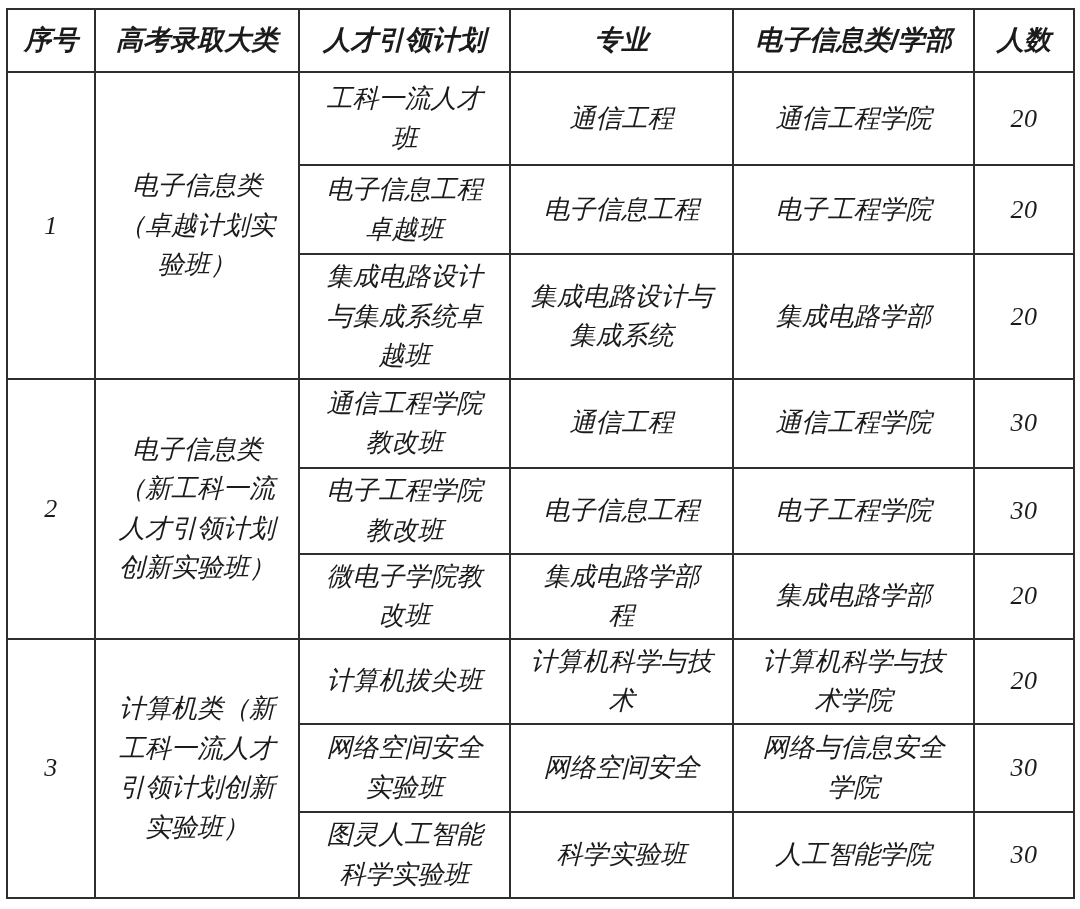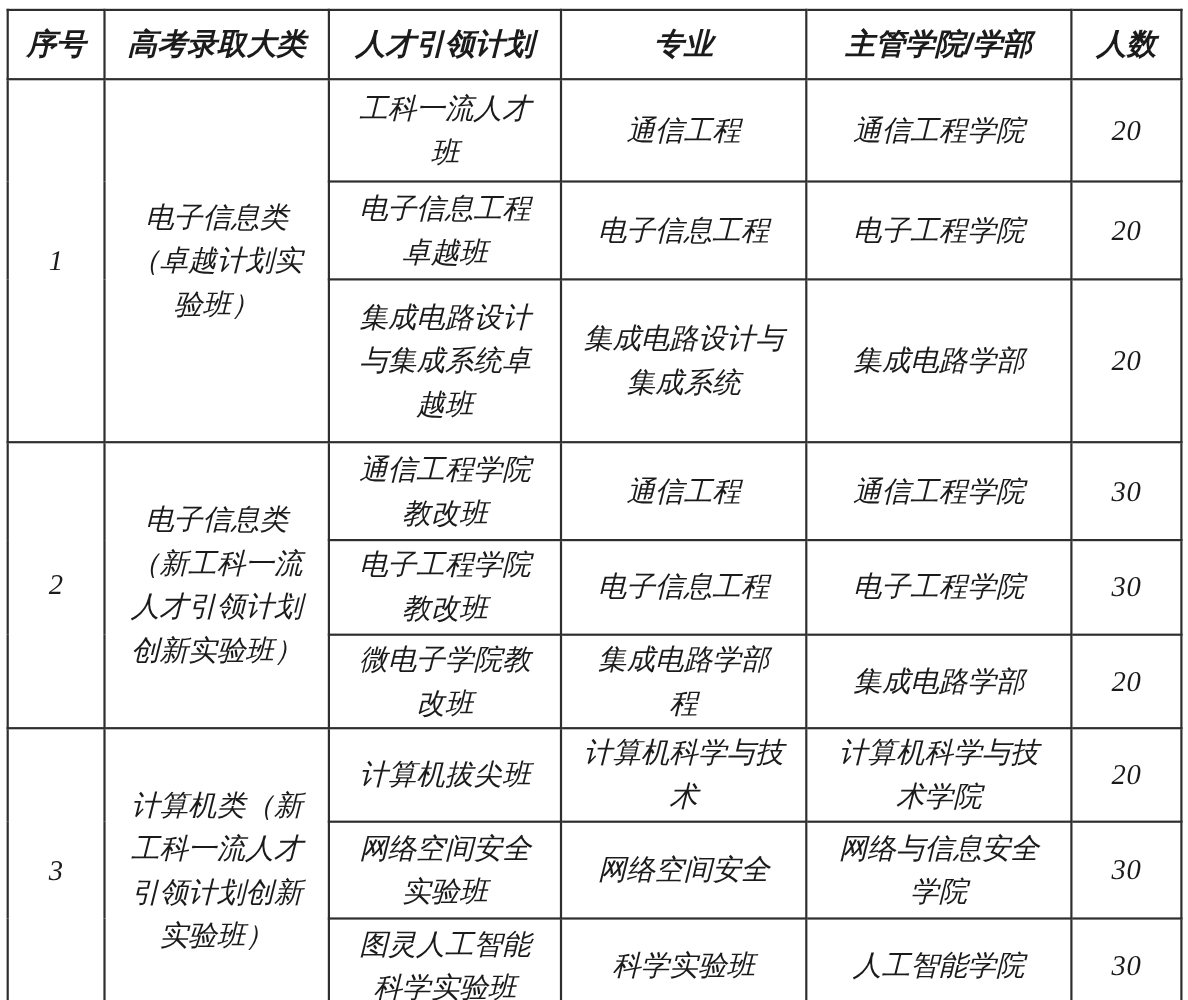--- a/index.html
+++ b/index.html
@@ -46,21 +46,21 @@
     font-size: 26px;
     line-height: 1.52;
   }
   td.num {
     font-size: 28px;
     letter-spacing: 0.5px;
   }
   tr.hrow  { height: 63px; }
   tr.r1 { height: 93px; }
   tr.r2 { height: 89px; }
-  tr.r3 { height: 148px; }
+  tr.r3 { height: 124px; }
   tr.r4 { height: 89px; }
   tr.r5 { height: 86px; }
   tr.r6 { height: 68px; }
   tr.r7 { height: 82px; }
   tr.r8 { height: 88px; }
   tr.r9 { height: 86px; }
 </style>
 </head>
 <body>
 
@@ -73,21 +73,21 @@
       <col style="width:223px">
       <col style="width:241px">
       <col style="width:100px">
     </colgroup>
     <thead>
       <tr class="hrow">
         <th>序号</th>
         <th>高考录取大类</th>
         <th>人才引领计划</th>
         <th>专业</th>
-        <th>主管学院/学部</th>
+        <th>电子信息类/学部</th>
         <th>人数</th>
       </tr>
     </thead>
     <tbody>
 
       <tr class="r1">
         <td class="num" rowspan="3">1</td>
         <td rowspan="3">电子信息类
 （卓越计划实
 验班）</td>

